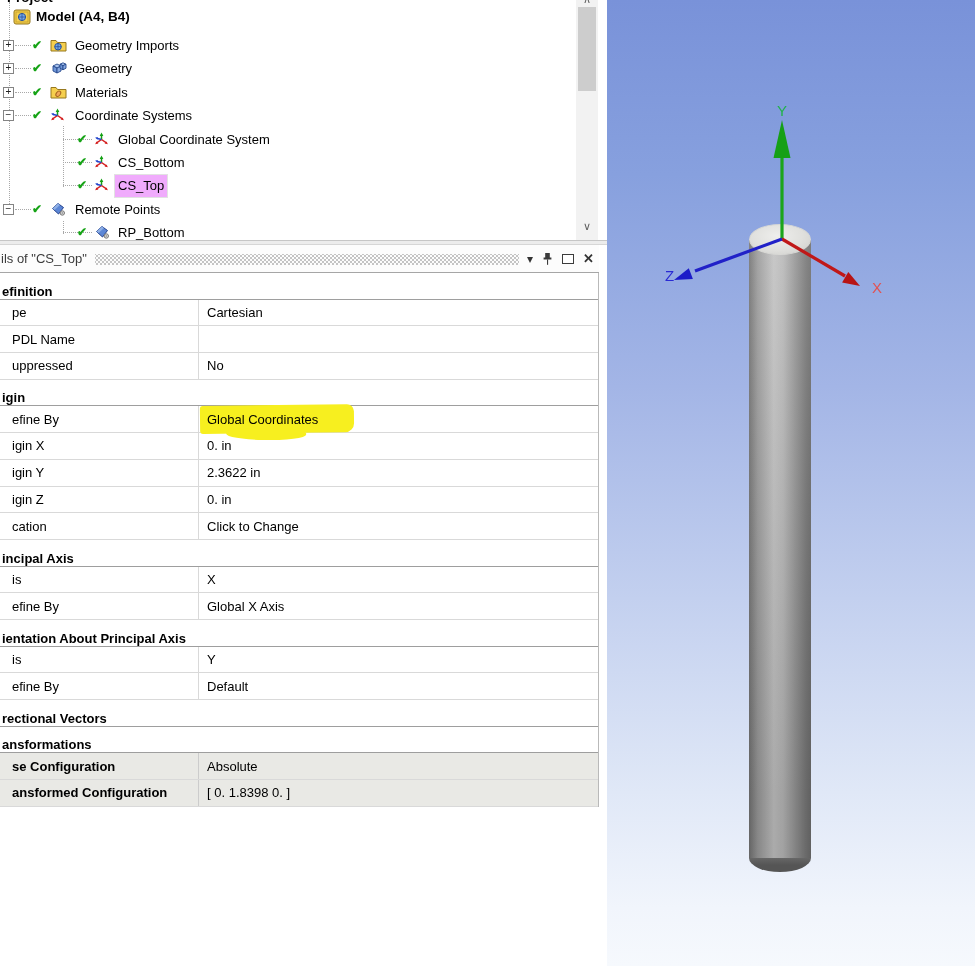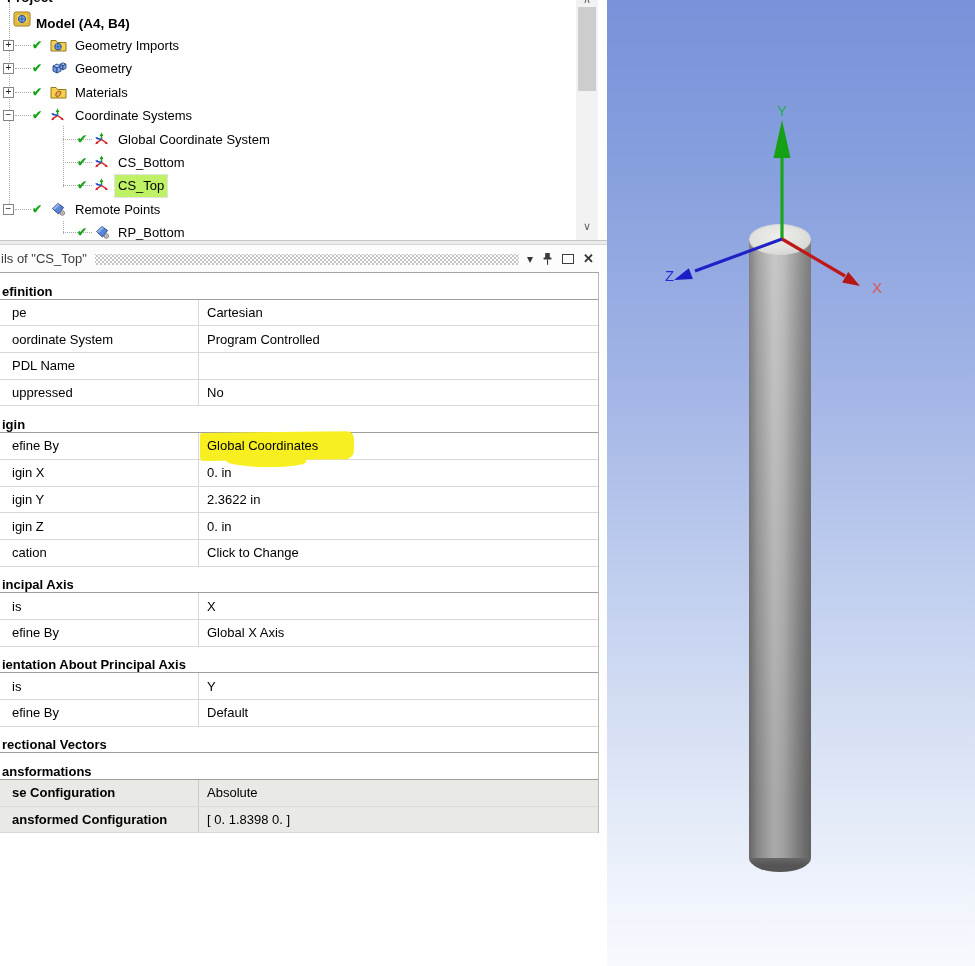--- a/index.html
+++ b/index.html
@@ -2,29 +2,29 @@
 <html><head>
 <meta charset="utf-8">
 <style>
   html,body{margin:0;padding:0;background:#fff;}
   #app{position:relative;width:975px;height:966px;overflow:hidden;background:#fff;
        font-family:"Liberation Sans",sans-serif;-webkit-font-smoothing:antialiased;}
 
   
   #tree-pane{position:absolute;left:0;top:0;width:598px;height:241px;background:#fff;overflow:hidden;}
   #project-root{position:absolute;left:7px;top:-10px;font-size:13.5px;font-weight:bold;color:#000;}
-  #model-row{position:absolute;left:13px;top:9px;height:22px;display:flex;align-items:flex-end;gap:5px;}
+  #model-row{position:absolute;left:13px;top:9px;height:22px;display:flex;align-items:flex-start;gap:5px;}
   #model-row .tlabel{font-size:13.5px;font-weight:bold;color:#000;}
   .trow-item{position:absolute;left:0;width:570px;height:22px;}
   .trow-item .expander{position:absolute;left:3px;top:5px;width:11px;height:11px;box-sizing:border-box;
       border:1px solid #848484;background:#fff;font-size:10px;line-height:8px;text-align:center;color:#222;}
   .trow-item .check{position:absolute;top:3px;font-size:12px;color:#16a316;font-weight:bold;}
   .trow-item .ticon{position:absolute;top:3px;width:18px;height:16px;}
   .trow-item .tlabel{position:absolute;top:0;font-size:13px;line-height:22px;color:#000;white-space:pre;}
-  .trow-item .tlabel.sel{background:#bef264;outline:1px solid #e2e2e2;padding:0 3px;margin-left:-3px;}
+  .trow-item .tlabel.sel{background:#f0abfc;outline:1px solid #e2e2e2;padding:0 3px;margin-left:-3px;}
   .lvl1 .check{left:32px;} .lvl1 .ticon{left:50px;} .lvl1 .tlabel{left:75px;}
   .lvl2 .check{left:77px;} .lvl2 .ticon{left:94px;} .lvl2 .tlabel{left:118px;}
   .stub{position:absolute;top:10px;height:0;border-top:1px dotted #a8a8a8;}
   .lvl1 .stub{left:15px;width:16px;} .lvl2 .stub{left:63px;width:29px;}
   .vguide{position:absolute;width:0;border-left:1px dotted #a8a8a8;}
   
   #tree-scrollbar{position:absolute;left:576px;top:0;width:22px;height:241px;background:#f2f2f2;}
   #tree-scrollbar .thumb{position:absolute;left:2px;top:7px;width:18px;height:84px;background:#cdcdcd;}
   #tree-scrollbar .chev{position:absolute;left:0;width:22px;text-align:center;font-size:11px;color:#5f5f5f;}
   #tree-scrollbar .up{top:-7px;} #tree-scrollbar .down{top:220px;}
@@ -252,24 +252,20 @@
     </div>
     <div id="details-table">
         <div class="trow hrow">
           <span>efinition</span>
         </div>
         <div class="trow">
           <div class="tl">pe</div>
           <div class="tv"><span>Cartesian</span></div>
         </div>
         <div class="trow">
-          <div class="tl">oordinate System</div>
-          <div class="tv"><span>Program Controlled</span></div>
-        </div>
-        <div class="trow">
           <div class="tl">PDL Name</div>
           <div class="tv"><span></span></div>
         </div>
         <div class="trow">
           <div class="tl">uppressed</div>
           <div class="tv"><span>No</span></div>
         </div>
         <div class="trow hrow">
           <span>igin</span>
         </div>

